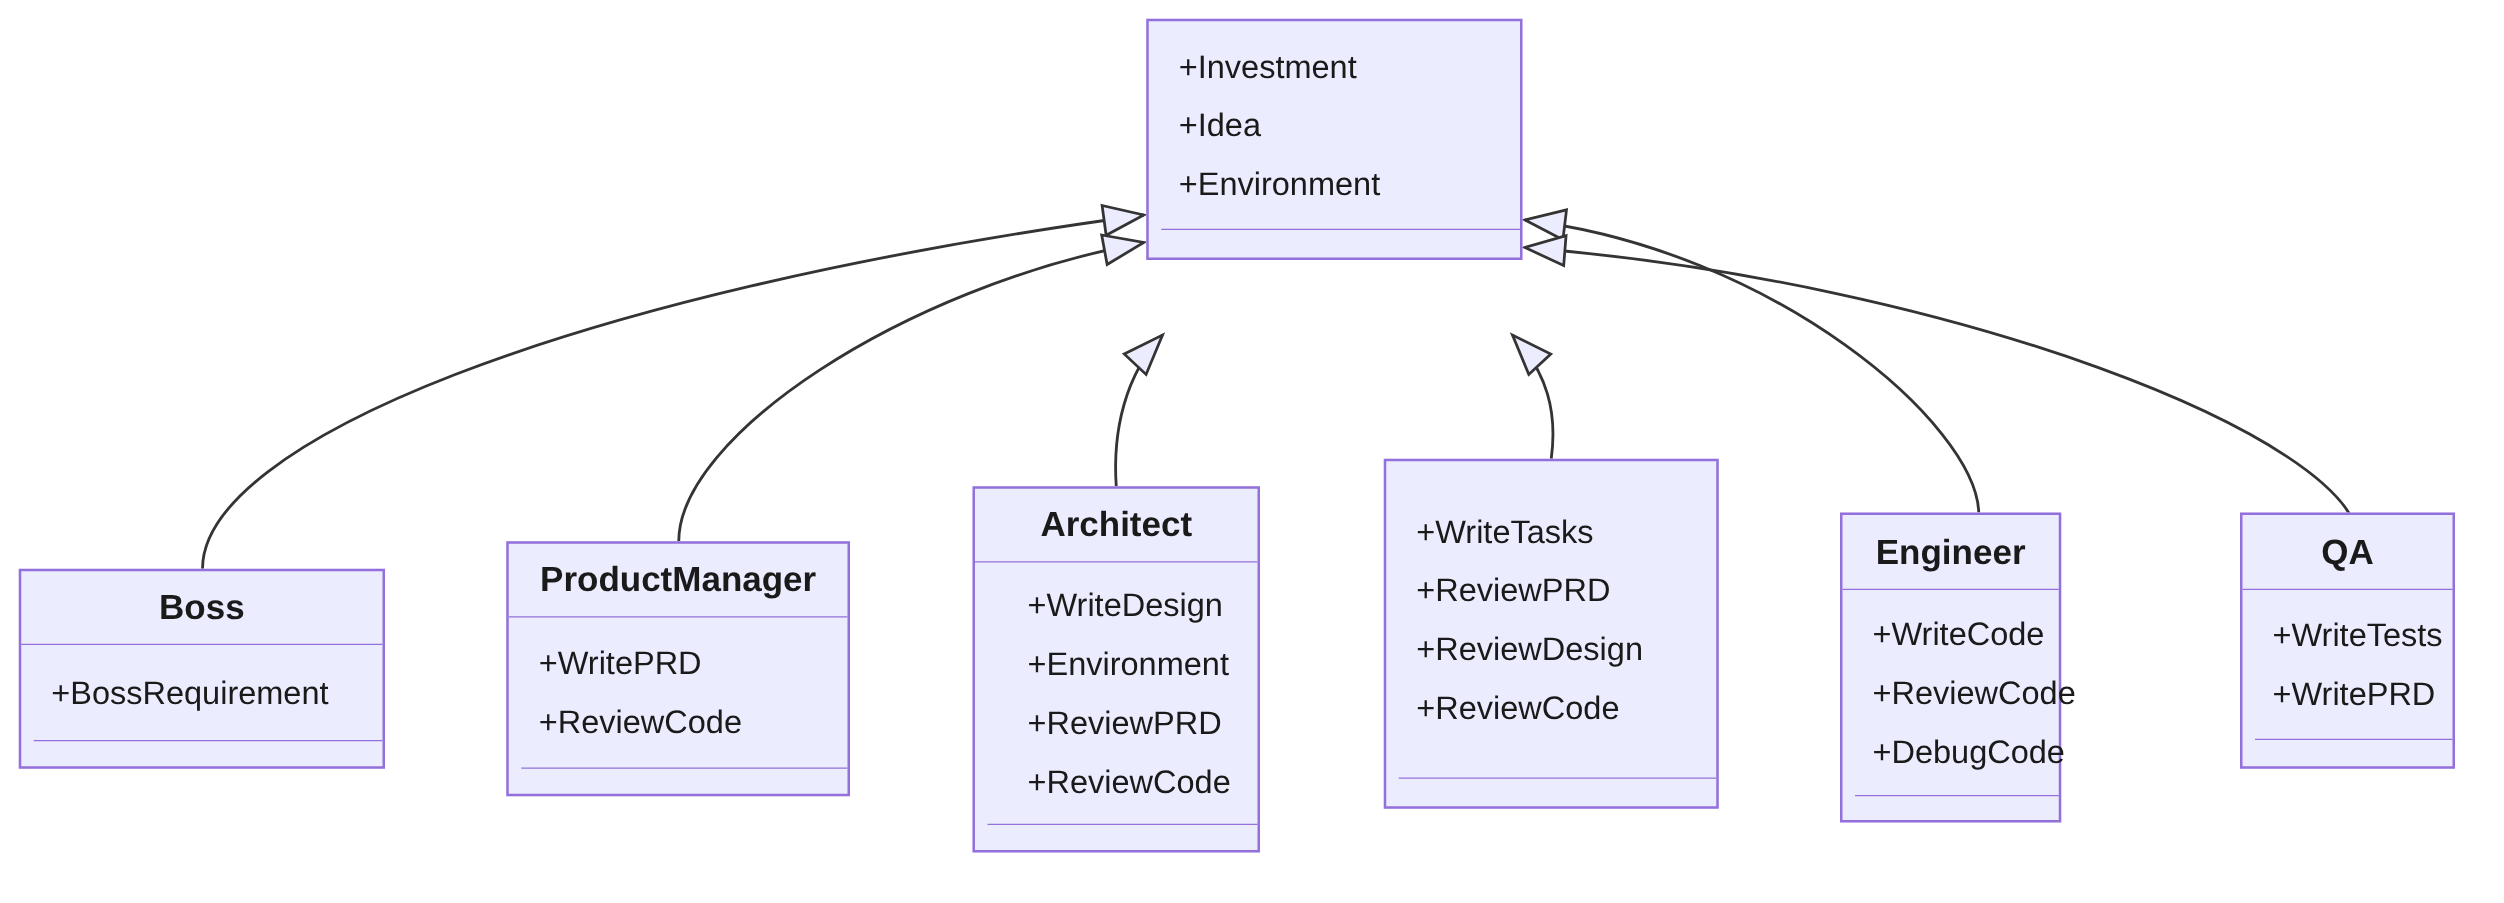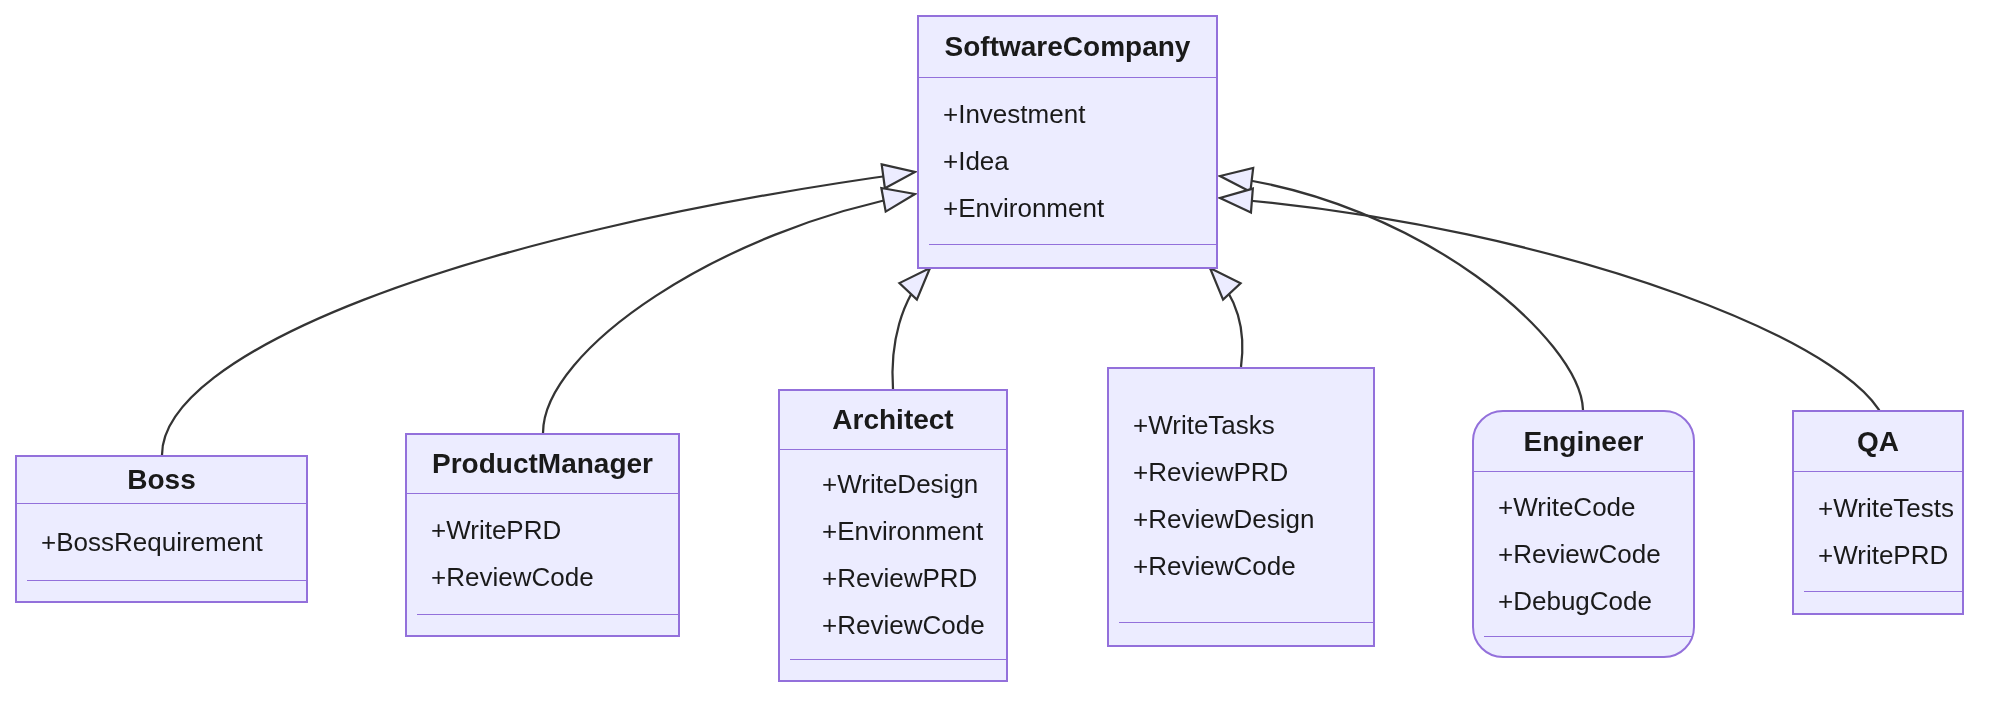--- a/index.html
+++ b/index.html
@@ -49,40 +49,40 @@
   }
   .cls-methods { box-sizing: border-box; }
 
   
   #cls-software { left: 917px;  top: 15px;  width: 301px; }
   #cls-software .cls-title  { height: 61px; }
   #cls-software .cls-attrs  { height: 167px; }
   #cls-software .cls-methods{ height: 22px; }
 
   #cls-boss { left: 15px; top: 455px; width: 293px; }
-  #cls-boss .cls-title  { height: 47px; }
+  #cls-boss .cls-title  { height: 59px; }
   #cls-boss .cls-attrs  { height: 77px; }
   #cls-boss .cls-methods{ height: 20px; }
 
   #cls-productmanager { left: 405px; top: 433px; width: 275px; }
   #cls-productmanager .cls-title  { height: 59px; }
   #cls-productmanager .cls-attrs  { height: 121px; }
   #cls-productmanager .cls-methods{ height: 20px; }
 
   #cls-architect { left: 778px; top: 389px; width: 230px; }
   #cls-architect .cls-title  { height: 59px; }
   #cls-architect .cls-attrs  { height: 210px; padding-left: 32px; }
   #cls-architect .cls-methods{ height: 20px; }
 
   #cls-projectmanager { left: 1107px; top: 367px; width: 268px; }
   #cls-projectmanager .cls-title  { height: 60px; }
   #cls-projectmanager .cls-attrs  { height: 254px; }
   #cls-projectmanager .cls-methods{ height: 22px; }
 
-  #cls-engineer { left: 1472px; top: 410px; width: 223px; border-radius: 31px; }
+  #cls-engineer { left: 1472px; top: 410px; width: 177px; }
   #cls-engineer .cls-title  { height: 60px; }
   #cls-engineer .cls-attrs  { height: 165px; }
   #cls-engineer .cls-methods{ height: 19px; }
 
   #cls-qa { left: 1792px; top: 410px; width: 172px; }
   #cls-qa .cls-title  { height: 60px; }
   #cls-qa .cls-attrs  { height: 120px; }
   #cls-qa .cls-methods{ height: 21px; }
 </style>
 </head>
@@ -100,21 +100,20 @@
       <path d="M162,455 C162,355 450,235 915,172" marker-end="url(#tri)"></path>
       <path d="M543,433 C543,350 720,230 915,194" marker-end="url(#tri)"></path>
       <path d="M893,389 C890,345 900,300 930,268" marker-end="url(#tri)"></path>
       <path d="M1241,367 C1246,330 1238,298 1210,268" marker-end="url(#tri)"></path>
       <path d="M1583,410 C1581,340 1420,200 1220,176" marker-end="url(#tri)"></path>
       <path d="M1887,433 C1884,350 1560,225 1220,198" marker-end="url(#tri)"></path>
     </g>
   </svg>
 
   <div class="cls" id="cls-software">
-    <div class="cls-title">SoftwareCompany</div>
     <div class="cls-attrs">
       <div class="member">+Investment</div>
       <div class="member">+Idea</div>
       <div class="member">+Environment</div>
     </div>
     <div class="cls-methods"></div>
   </div>
 
   <div class="cls" id="cls-boss">
     <div class="cls-title">Boss</div>

